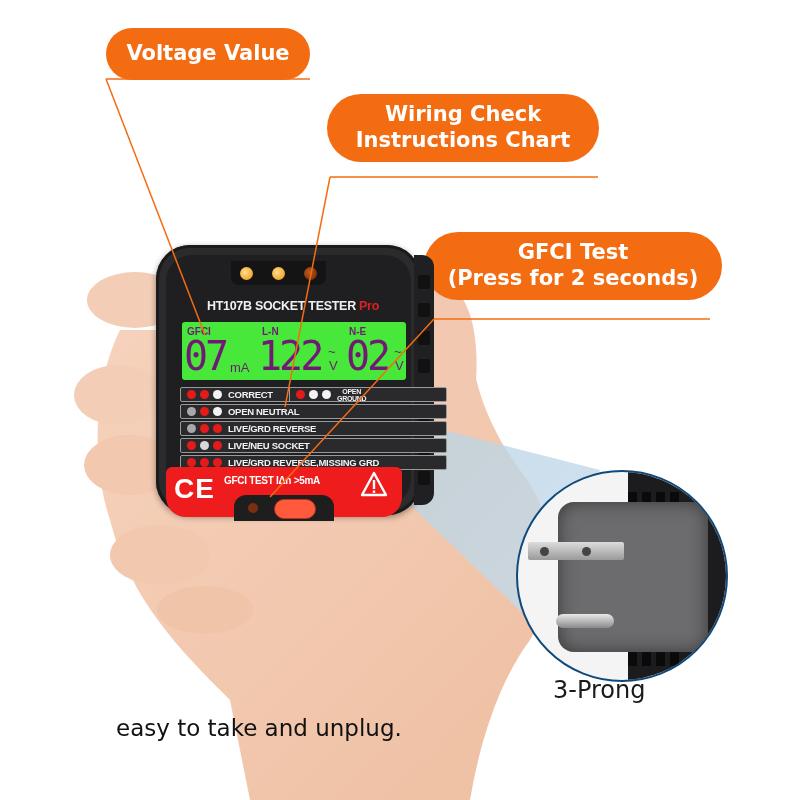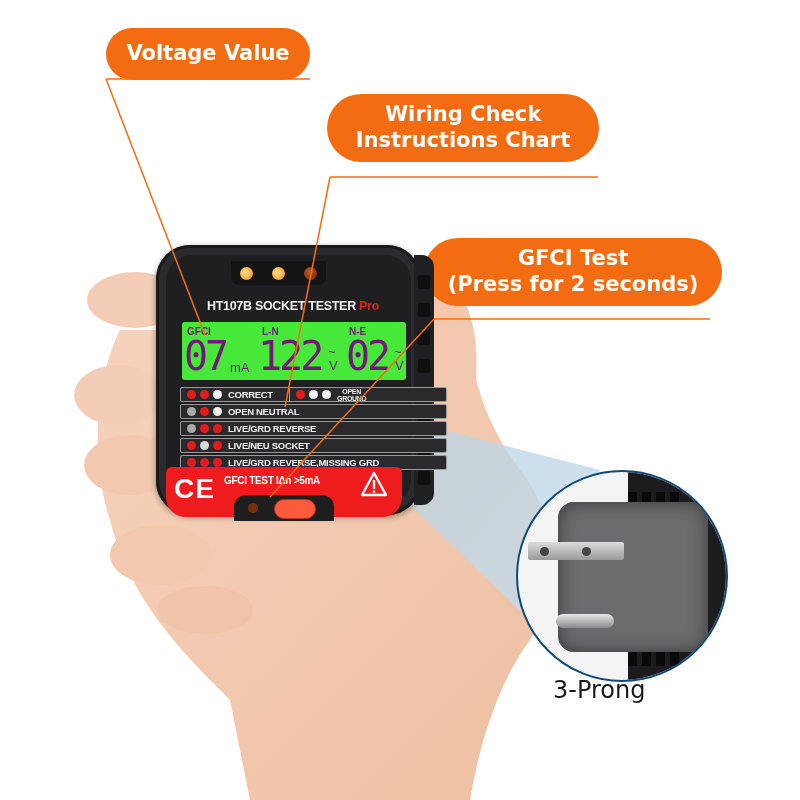--- a/index.html
+++ b/index.html
@@ -12,21 +12,21 @@
       color: #ffffff;
       border-radius: 40px;
       font-weight: bold;
       text-align: center;
       line-height: 1.22;
       display: flex; flex-direction: column; justify-content: center; align-items: center;
     }
     .callout span { display: block; }
     .callout.c1 { left: 106px; top: 28px; width: 204px; height: 52px; font-size: 21px; }
     .callout.c2 { left: 327px; top: 94px; width: 272px; height: 68px; font-size: 21px; }
-    .callout.c3 { left: 424px; top: 238px; width: 298px; height: 68px; font-size: 21px; }
+    .callout.c3 { left: 424px; top: 232px; width: 298px; height: 68px; font-size: 21px; }
 
     svg.overlay { position: absolute; left: 0; top: 0; width: 800px; height: 800px; }
 
     
     .hand { position: absolute; left: 0; top: 0; width: 800px; height: 800px; }
 
     
     .device {
       position: absolute; left: 156px; top: 245px; width: 265px; height: 270px;
       background: #2b2b2d; border-radius: 34px;
@@ -277,13 +277,14 @@
   <div class="prong-flat">
     <div class="hole" style="left:12px"></div>
     <div class="hole" style="left:54px"></div>
   </div>
   <div class="prong-round"></div>
 </div>
 
 <div class="caption-prong">3-Prong</div>
 
 <div class="caption-main">
+  <span>easy to take and unplug.</span>
 </div>
 
 </body></html>

